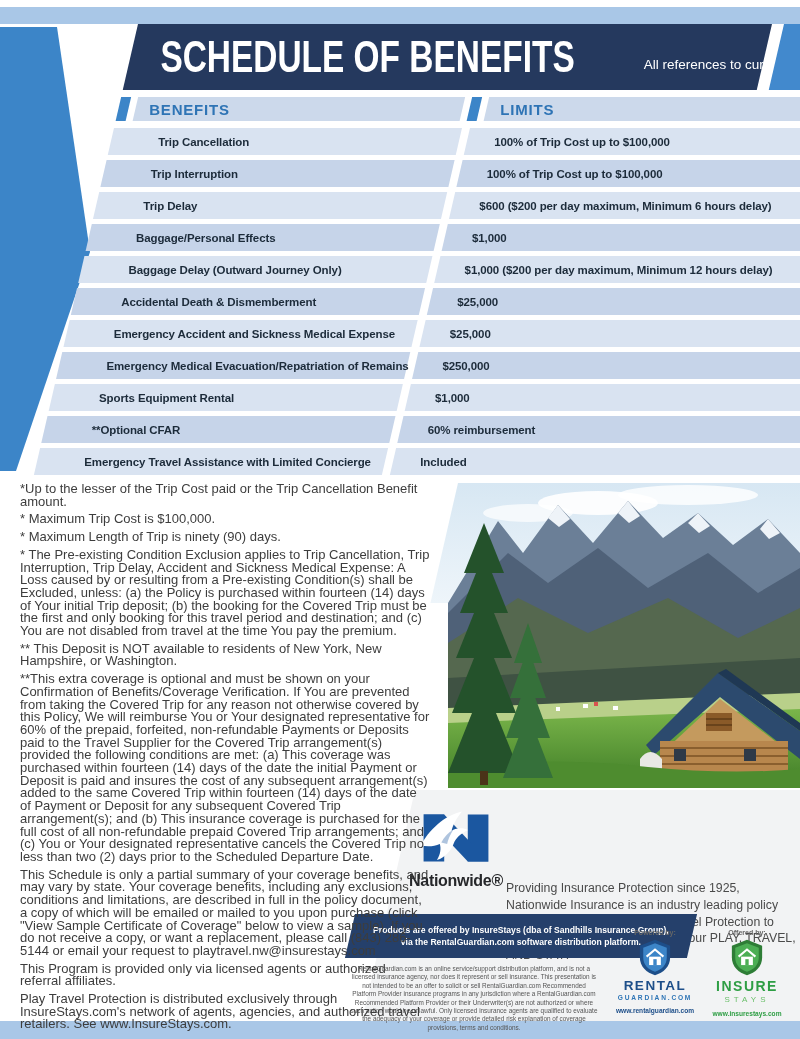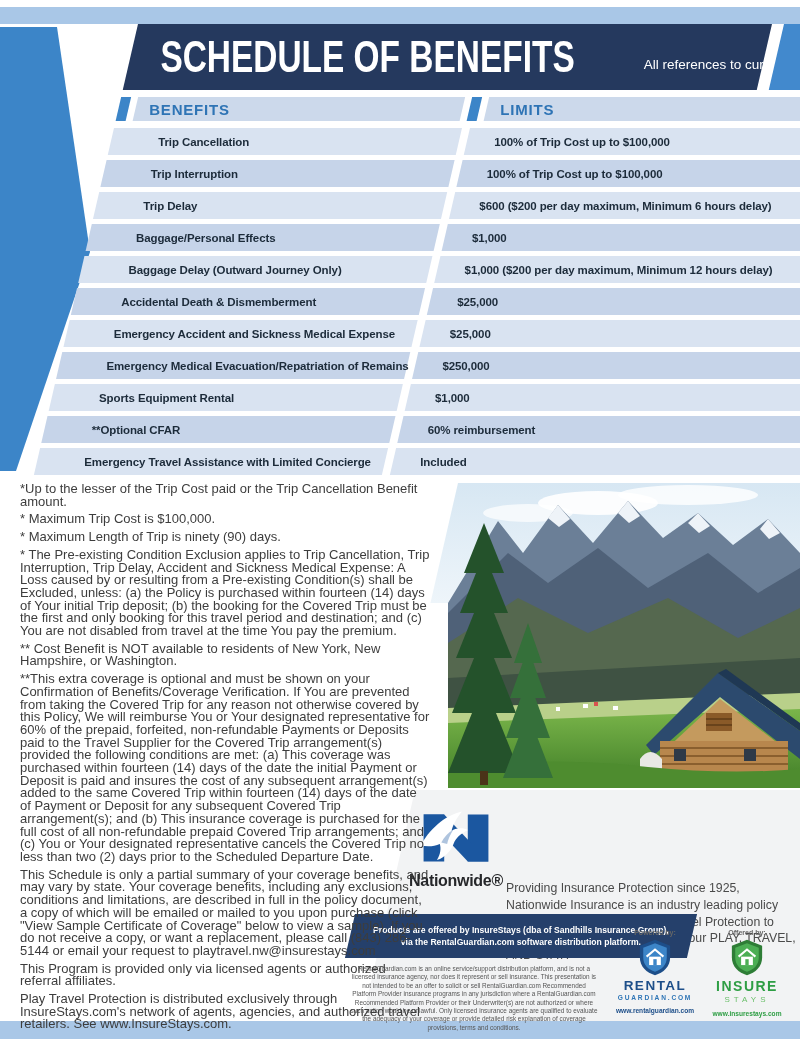--- a/index.html
+++ b/index.html
@@ -195,21 +195,21 @@
           </div>
         </div>
       </div>
   </div>
 
   <div class="notes">
       <p>*Up to the lesser of the Trip Cost paid or the Trip Cancellation Benefit amount.</p>
       <p>* Maximum Trip Cost is $100,000.</p>
       <p>* Maximum Length of Trip is ninety (90) days.</p>
       <p>* The Pre-existing Condition Exclusion applies to Trip Cancellation, Trip Interruption, Trip Delay, Accident and Sickness Medical Expense: A Loss caused by or resulting from a Pre-existing Condition(s) shall be Excluded, unless: (a) the Policy is purchased within fourteen (14) days of Your initial Trip deposit; (b) the booking for the Covered Trip must be the first and only booking for this travel period and destination; and (c) You are not disabled from travel at the time You pay the premium.</p>
-      <p>** Cost Benefit is NOT available to residents of New York, New Hampshire, or Washington.</p>
+      <p>** This Deposit is NOT available to residents of New York, New Hampshire, or Washington.</p>
       <p>**This extra coverage is optional and must be shown on your Confirmation of Benefits/Coverage Verification. If You are prevented from taking the Covered Trip for any reason not otherwise covered by this Policy, We will reimburse You or Your designated representative for 60% of the prepaid, forfeited, non-refundable Payments or Deposits paid to the Travel Supplier for the Covered Trip arrangement(s) provided the following conditions are met: (a) This coverage was purchased within fourteen (14) days of the date the initial Payment or Deposit is paid and insures the cost of any subsequent arrangement(s) added to the same Covered Trip within fourteen (14) days of the date of Payment or Deposit for any subsequent Covered Trip arrangement(s); and (b) This insurance coverage is purchased for the full cost of all non-refundable prepaid Covered Trip arrangements; and (c) You or Your designated representative cancels the Covered Trip no less than two (2) days prior to the Scheduled Departure Date.</p>
       <p>This Schedule is only a partial summary of your coverage benefits, and may vary by state. Your coverage benefits, including any exclusions, conditions and limitations, are described in full in the policy document, a copy of which will be emailed or mailed to you upon purchase (click "View Sample Certificate of Coverage" below to view a sample). If you do not receive a copy, or want a replacement, please call (843) 286-5144 or email your request to playtravel.nw@insurestays.com</p>
       <p>This Program is provided only via licensed agents or authorized referral affiliates.</p>
       <p>Play Travel Protection is distributed exclusively through InsureStays.com's network of agents, agencies, and authorized travel retailers. See www.InsureStays.com.</p>
     </div>
 
   <div class="photo">
     <svg viewBox="0 0 412 305" preserveAspectRatio="none">
       <defs>
         <linearGradient id="sky" x1="0" y1="0" x2="0" y2="1">

